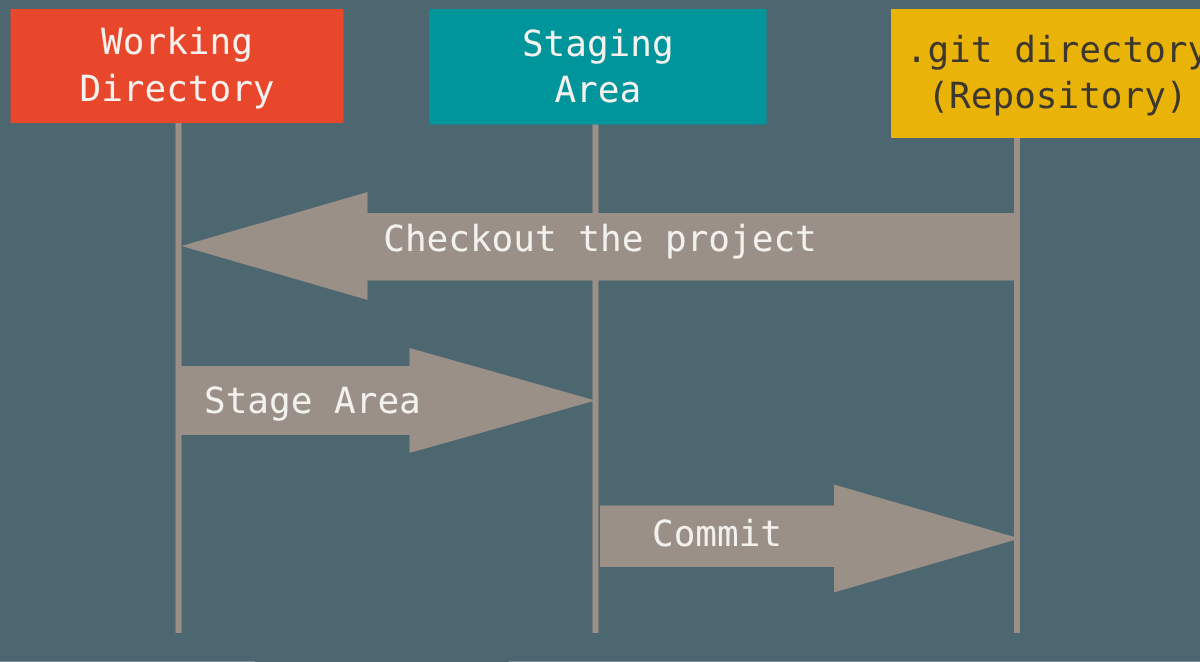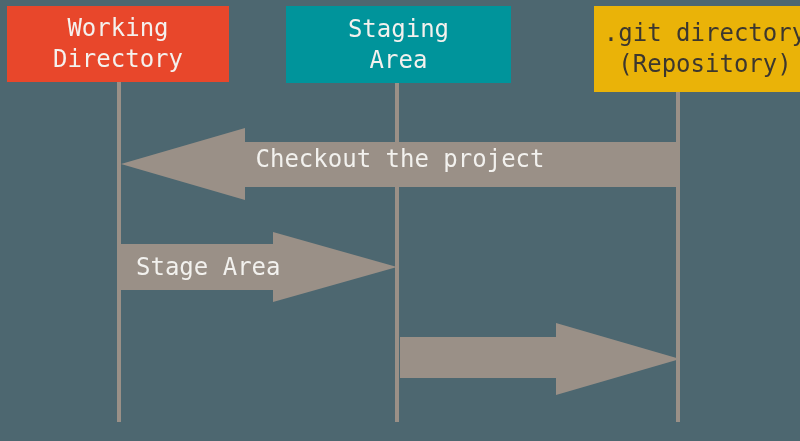--- a/index.html
+++ b/index.html
@@ -70,14 +70,15 @@
     <span>Staging
 Area</span>
   </div>
   <div class="col-box git">
     <span>.git directory
 (Repository)</span>
   </div>
 
   <div class="arrow-label checkout">Checkout the project</div>
   <div class="arrow-label stagefix">Stage Area</div>
+  <div class="arrow-label commit">Commit</div>
 
 </div>
 
 </body></html>

